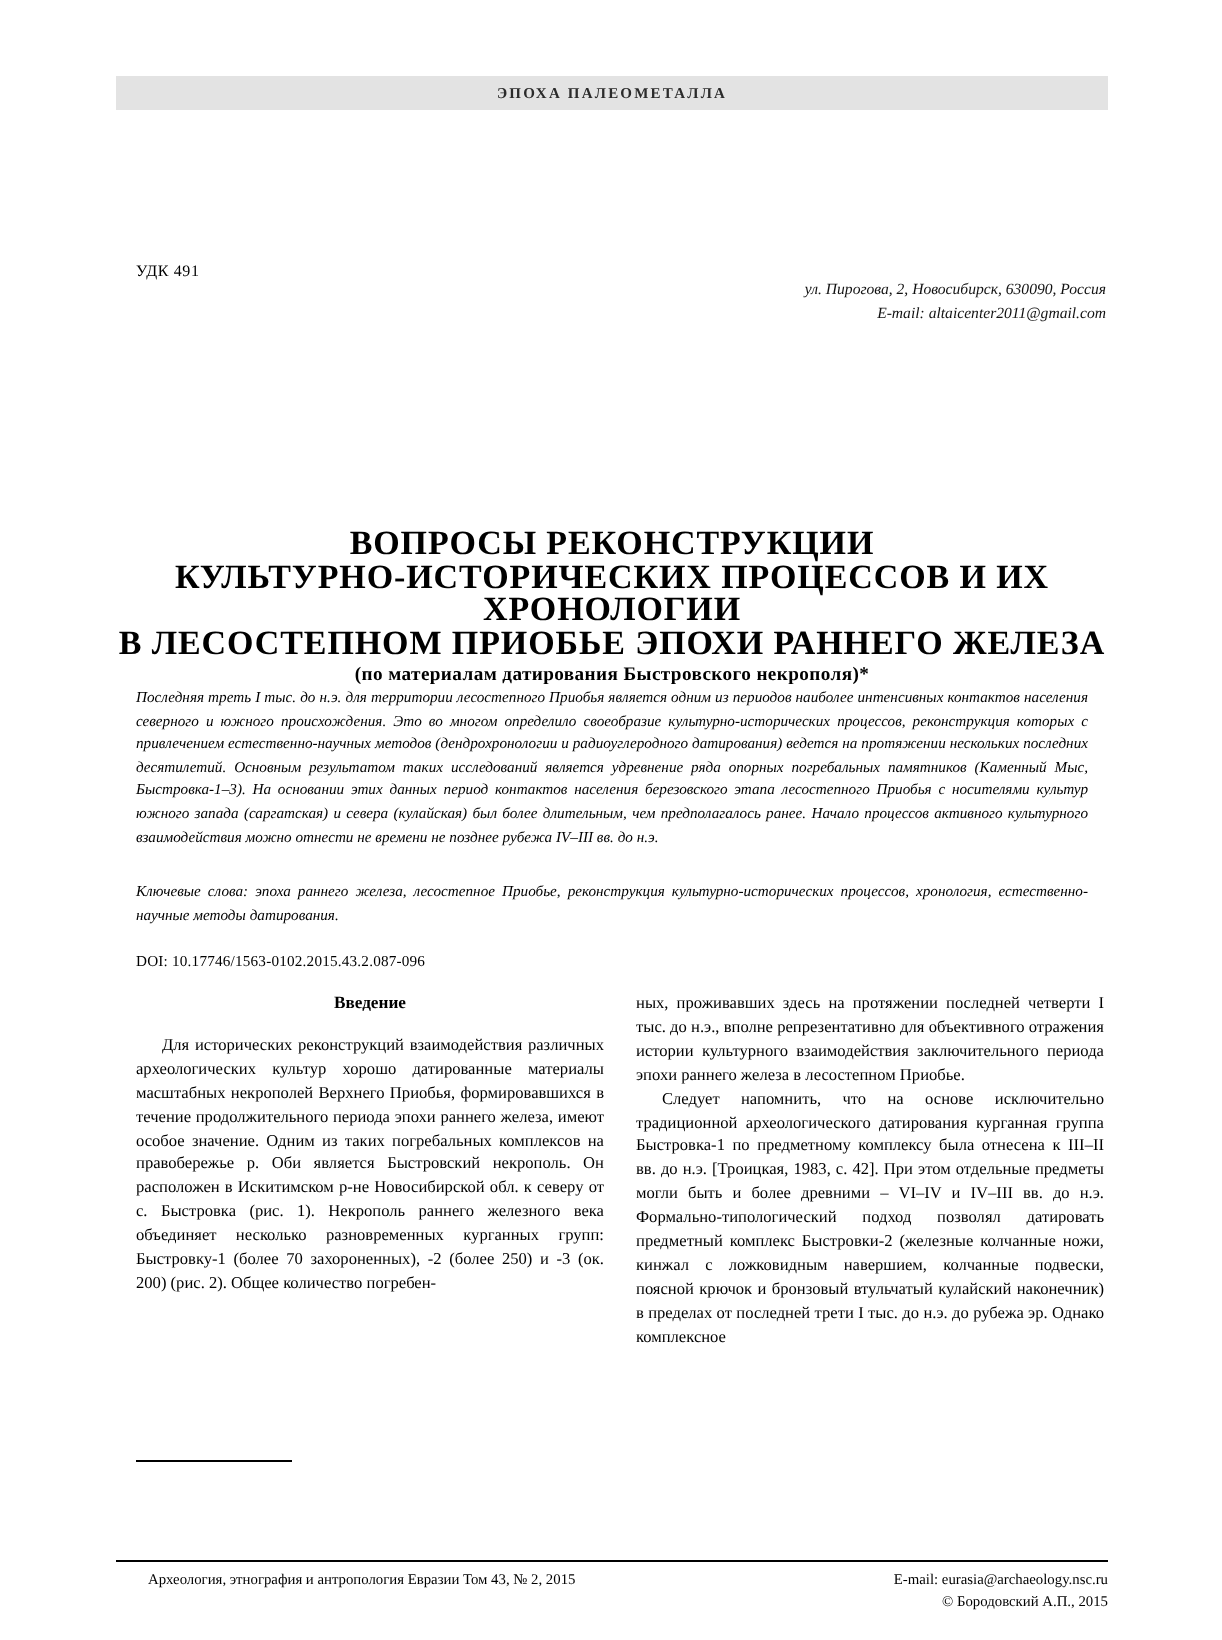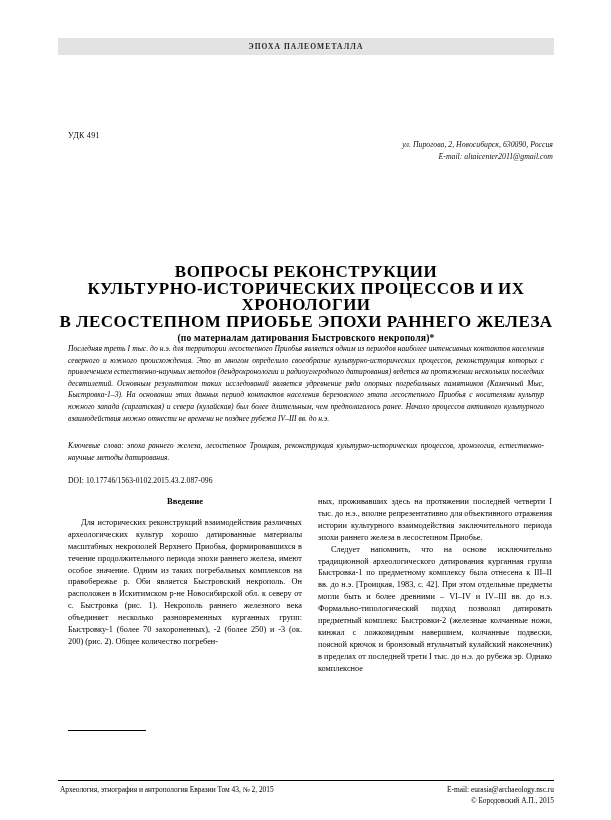--- a/index.html
+++ b/index.html
@@ -178,21 +178,21 @@
   .footer {
     position: absolute;
     left: 58px;
     top: 784px;
     width: 496px;
     font-size: 7.4px;
     line-height: 11px;
   }
   .footer-left {
     position: absolute;
-    left: 2px;
+    left: 16px;
     top: 0;
     text-align: right;
   }
   .footer-right {
     position: absolute;
     right: 0;
     top: 0;
     text-align: right;
   }
   .footer-right .line2 { display: block; margin-left: 37px; }
@@ -217,21 +217,21 @@
 
   <div class="title-wrap">
     <div class="title-line">ВОПРОСЫ РЕКОНСТРУКЦИИ</div>
     <div class="title-line">КУЛЬТУРНО-ИСТОРИЧЕСКИХ ПРОЦЕССОВ И ИХ ХРОНОЛОГИИ</div>
     <div class="title-line">В ЛЕСОСТЕПНОМ ПРИОБЬЕ ЭПОХИ РАННЕГО ЖЕЛЕЗА</div>
     <div class="subtitle-line">(по материалам датирования Быстровского некрополя)*</div>
   </div>
 
   <div class="abstract">Последняя треть I тыс. до н.э. для территории лесостепного Приобья является одним из периодов наиболее интенсивных контактов населения северного и южного происхождения. Это во многом определило своеобразие культурно-исторических процессов, реконструкция которых с привлечением естественно-научных методов (дендрохронологии и радиоуглеродного датирования) ведется на протяжении нескольких последних десятилетий. Основным результатом таких исследований является удревнение ряда опорных погребальных памятников (Каменный Мыс, Быстровка-1–3). На основании этих данных период контактов населения березовского этапа лесостепного Приобья с носителями культур южного запада (саргатская) и севера (кулайская) был более длительным, чем предполагалось ранее. Начало процессов активного культурного взаимодействия можно отнести не времени не позднее рубежа IV–III вв. до н.э.</div>
 
-  <div class="keywords">Ключевые слова: эпоха раннего железа, лесостепное Троицкая, реконструкция культурно-исторических процессов, хронология, естественно-научные методы датирования.</div>
+  <div class="keywords">Ключевые слова: эпоха раннего железа, лесостепное Приобье, реконструкция культурно-исторических процессов, хронология, естественно-научные методы датирования.</div>
 
   <div class="doi">DOI: 10.17746/1563-0102.2015.43.2.087-096</div>
 
   <div class="col col-left">
     <div class="section-head">Введение</div>
     <p class="para">Для исторических реконструкций взаимодействия различных археологических культур хорошо датированные материалы масштабных некрополей Верхнего Приобья, формировавшихся в течение продолжительного периода эпохи раннего железа, имеют особое значение. Одним из таких погребальных комплексов на правобережье р. Оби является Быстровский некрополь. Он расположен в Искитимском р-не Новосибирской обл. к северу от с. Быстровка (рис. 1). Некрополь раннего железного века объединяет несколько разновременных курганных групп: Быстровку-1 (более 70 захороненных), -2 (более 250) и -3 (ок. 200) (рис. 2). Общее количество погребен-</p>
   </div>
 
   <div class="col col-right">
     <p class="para" style="text-indent:0">ных, проживавших здесь на протяжении последней четверти I тыс. до н.э., вполне репрезентативно для объективного отражения истории культурного взаимодействия заключительного периода эпохи раннего железа в лесостепном Приобье.</p>

